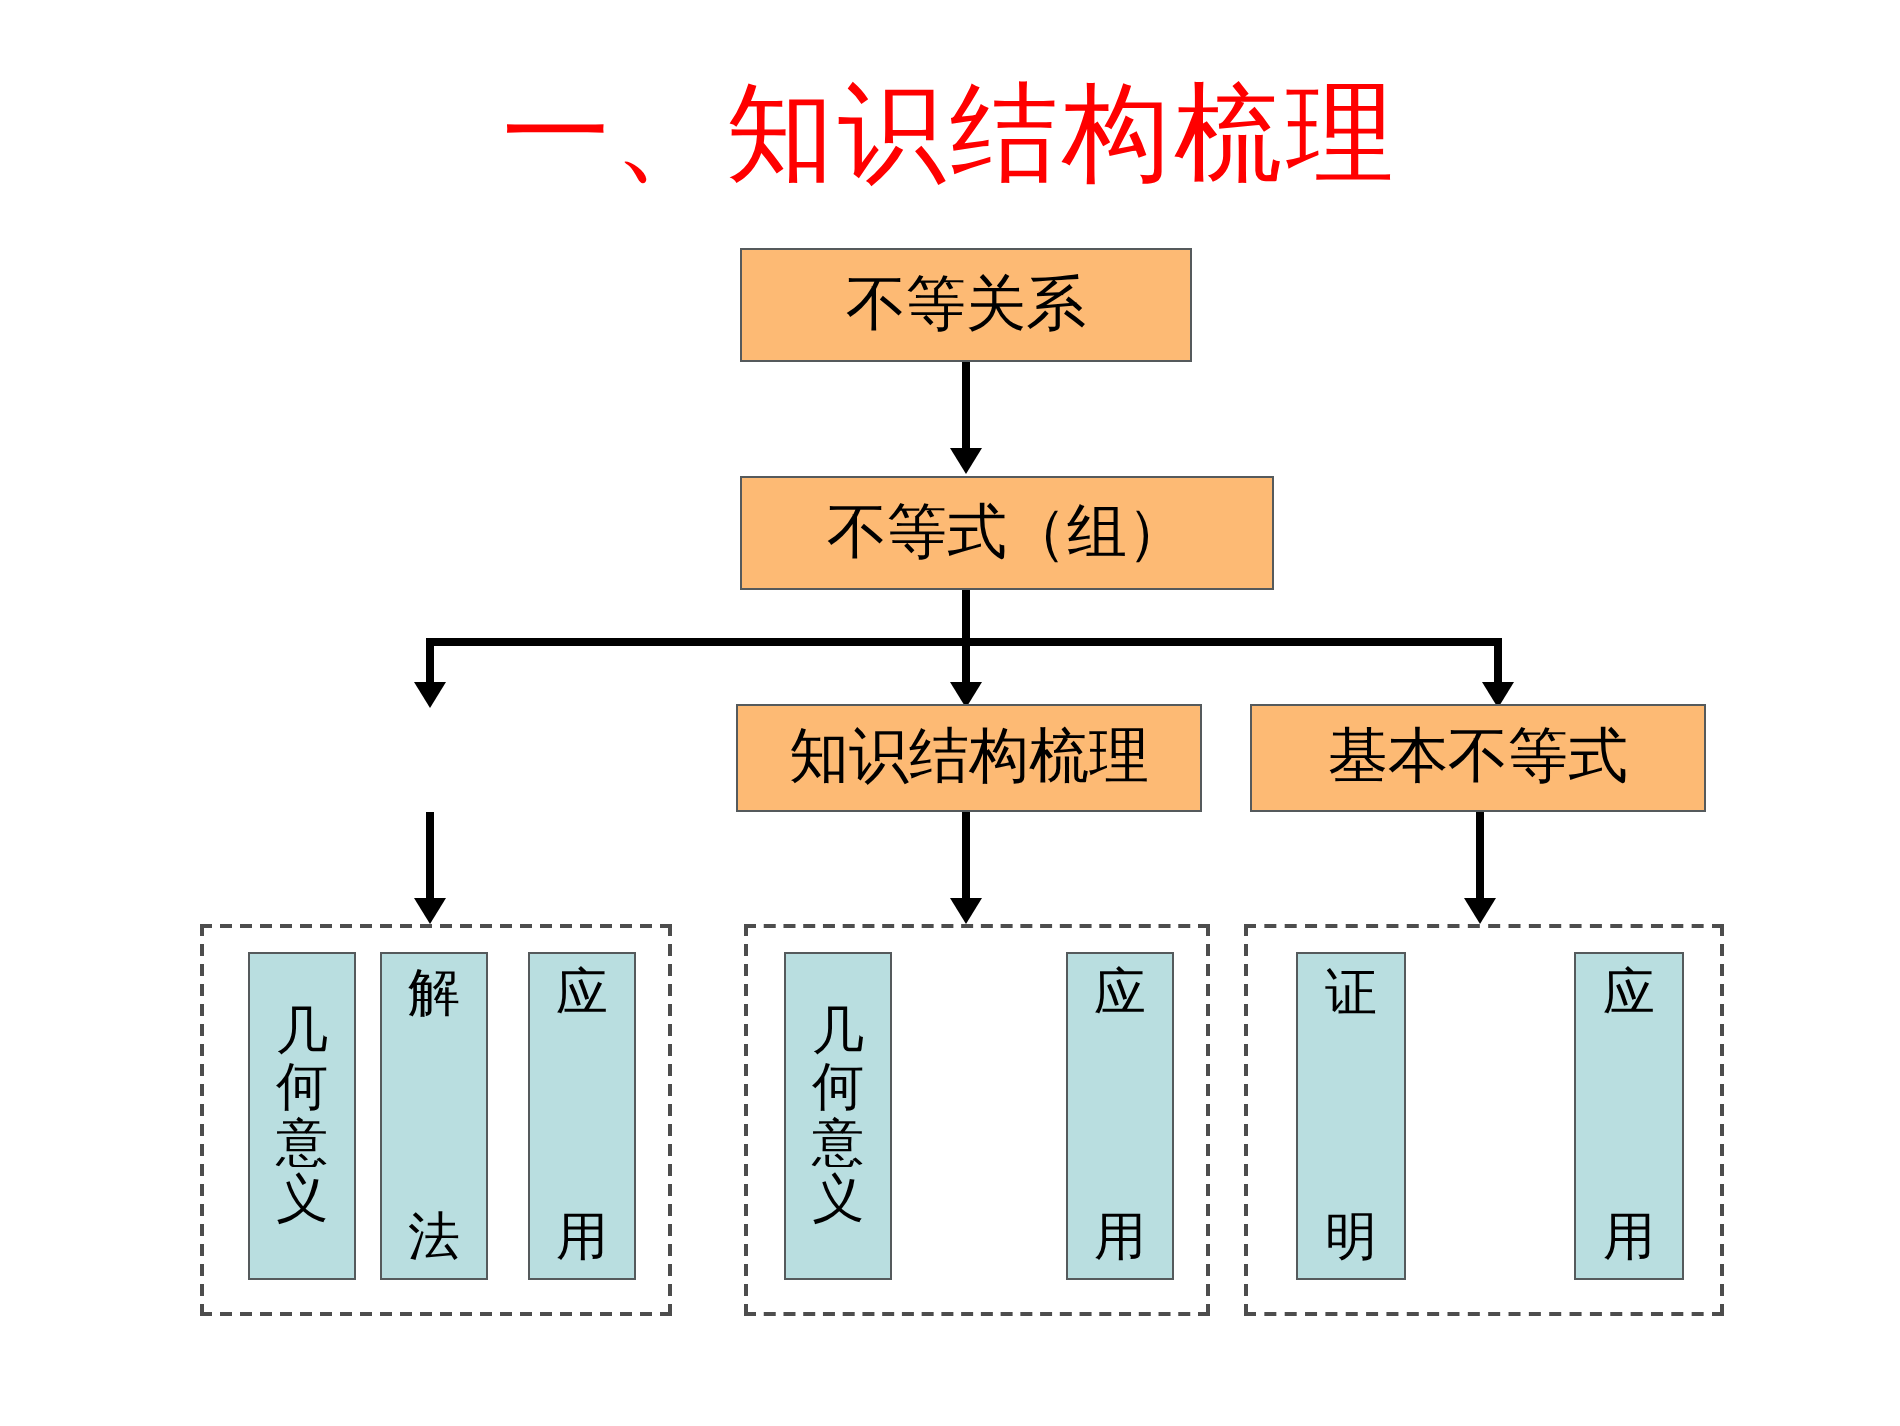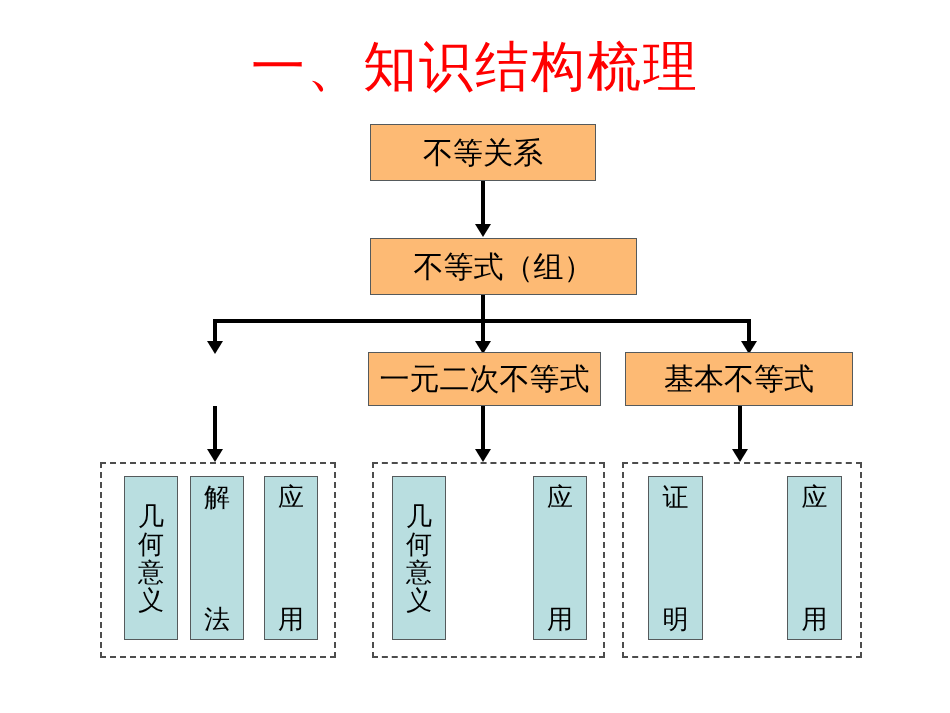--- a/index.html
+++ b/index.html
@@ -108,21 +108,21 @@
 
   <div class="vline" style="left:481px; top:295px; height:26px;"></div>
   <div class="hline" style="left:213px; top:319px; width:538px;"></div>
   <div class="vline" style="left:213px; top:319px; height:24px;"></div>
   <div class="arrowhead" style="left:207px; top:341px;"></div>
   <div class="vline" style="left:481px; top:319px; height:24px;"></div>
   <div class="arrowhead" style="left:475px; top:341px;"></div>
   <div class="vline" style="left:747px; top:319px; height:24px;"></div>
   <div class="arrowhead" style="left:741px; top:341px;"></div>
 
-  <div class="node l3" style="left:368px; top:352px; width:233px; height:54px;">一元二次不等式</div>
+  <div class="node l3" style="left:368px; top:352px; width:233px; height:54px;">知识结构梳理</div>
   <div class="node l3" style="left:625px; top:352px; width:228px; height:54px;">基本不等式</div>
 
   <div class="vline" style="left:213px; top:406px; height:44px;"></div>
   <div class="arrowhead" style="left:207px; top:449px;"></div>
   <div class="vline" style="left:481px; top:406px; height:44px;"></div>
   <div class="arrowhead" style="left:475px; top:449px;"></div>
   <div class="vline" style="left:738px; top:406px; height:44px;"></div>
   <div class="arrowhead" style="left:732px; top:449px;"></div>
 
   <div class="group" style="left:100px; top:462px; width:236px; height:196px;"></div>

